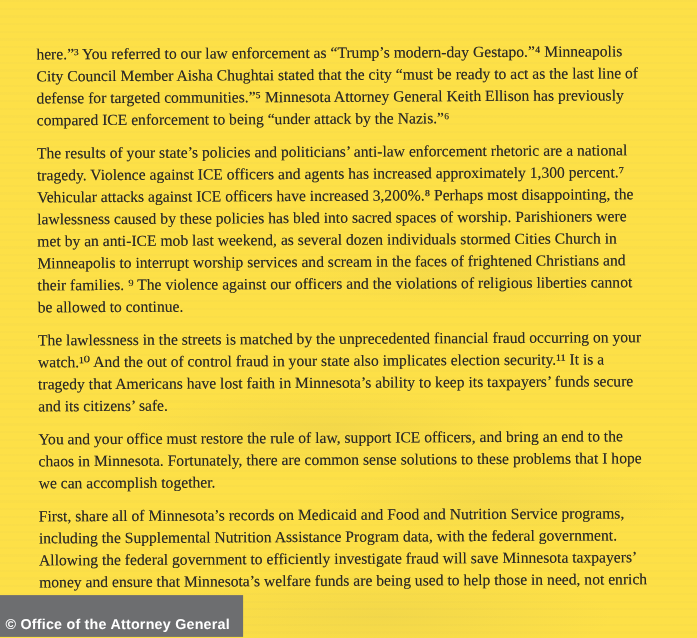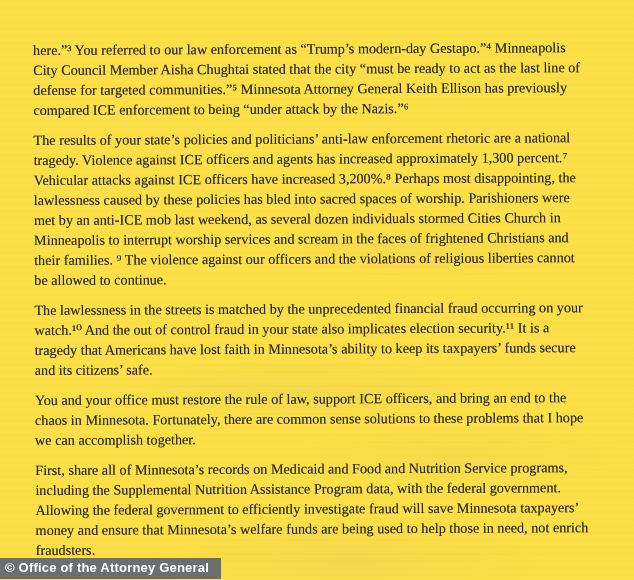--- a/index.html
+++ b/index.html
@@ -52,21 +52,21 @@
   .credit-bar {
     position: absolute;
     left: 0;
     bottom: 1px;
     background: #6d6e70;
     color: #ffffff;
     font-family: "Liberation Sans", sans-serif;
     font-weight: bold;
     font-size: 13px;
     line-height: 14px;
-    padding: 3px 12px 4px 5px;
+    padding: 20px 12px 4px 5px;
     letter-spacing: 0.2px;
     text-align: right;
   }
 </style>
 </head>
 <body>
 
 <div class="page">
   <div class="scan-noise"></div>
 

